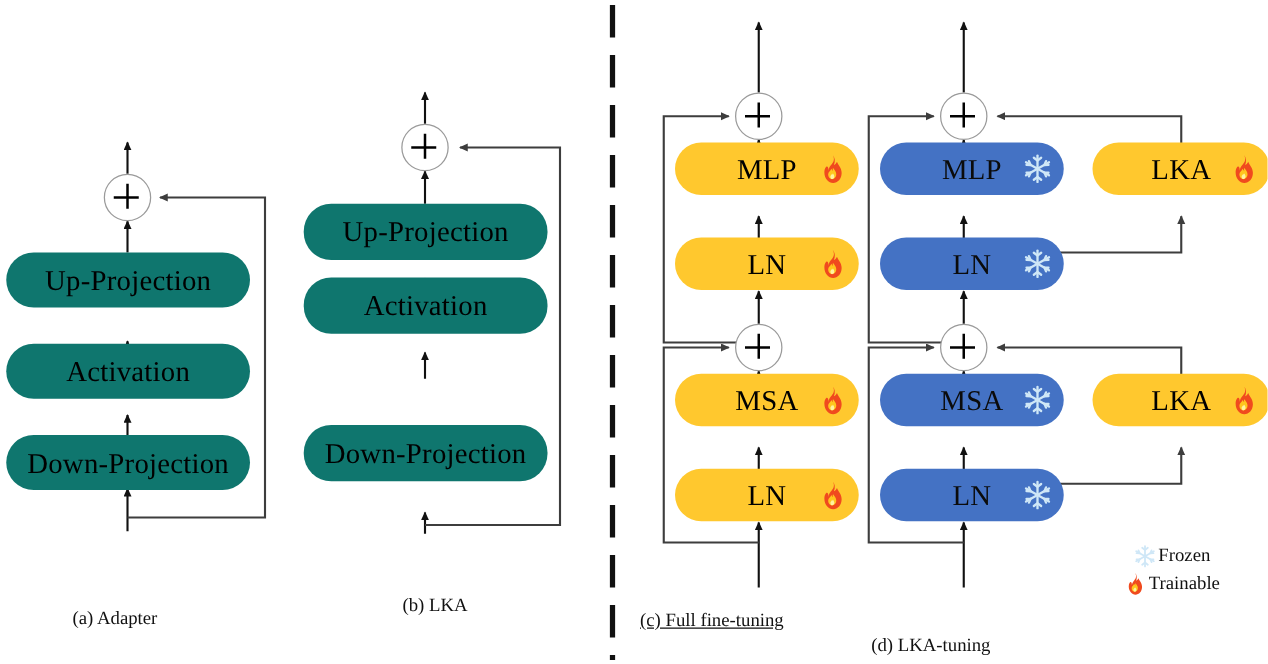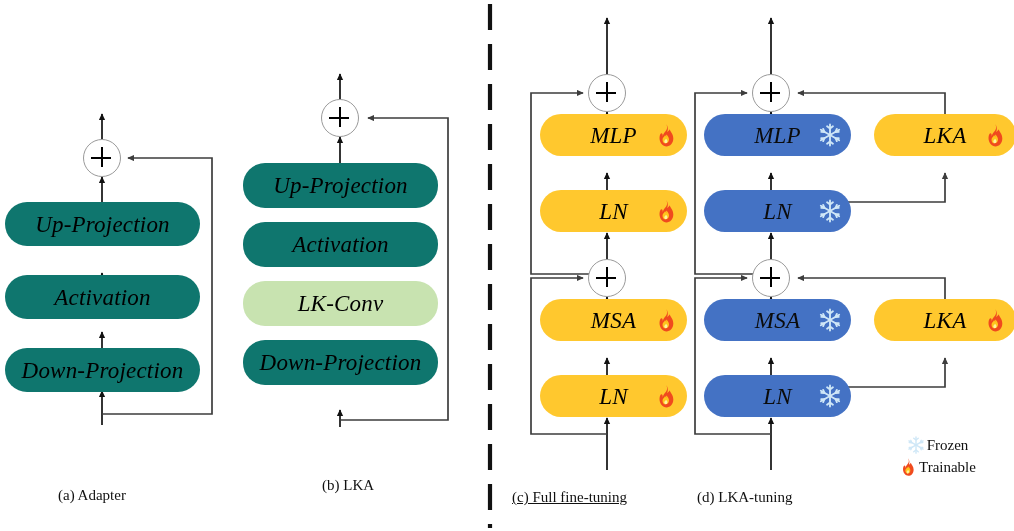--- a/index.html
+++ b/index.html
@@ -27,21 +27,21 @@
     color:#000;
     z-index:3;
     white-space:nowrap;
   }
   .node.peach{background:#0f766e;}
   .node.green{background:#C8E3B0;}
   .node.yellow{background:#FFC82E;}
   .node.blue{background:#4472C4;}
   .node.blue .node-label{color:#0b0b0b;}
 
-  .node .node-label{pointer-events:none;font-style:italic;}
+  .node .node-label{pointer-events:none;}
 
   .badge{
     position:absolute;
     right:8px;
     top:50%;
     transform:translateY(-50%);
     width:26px;height:26px;
     display:block;
   }
 
@@ -196,23 +196,20 @@
   <div class="plus" style="left:321px;top:99px;"></div>
 
   <div class="node peach" style="left:243px;top:163px;width:195px;height:45px;">
     <span class="node-label">Up-Projection</span>
   </div>
 
   <div class="node peach" style="left:243px;top:222px;width:195px;height:45px;">
     <span class="node-label">Activation</span>
   </div>
 
-  <div class="node green" style="left:243px;top:281px;width:195px;height:45px;">
-    <span class="node-label">LK-Conv</span>
-  </div>
 
   <div class="node peach" style="left:243px;top:340px;width:195px;height:45px;">
     <span class="node-label">Down-Projection</span>
   </div>
 
   <div class="caption" style="left:322px;top:463px;margin-top:14px;">(b) LKA</div>
 
   <div class="plus" style="left:588px;top:74px;"></div>
   <div class="plus" style="left:588px;top:259px;"></div>
 
@@ -336,21 +333,21 @@
         <path d="M16 8 L12.4 5.2 M16 8 L19.6 5.2"></path>
         <path d="M16 24 L12.4 26.8 M16 24 L19.6 26.8"></path>
         <path d="M9.3 12.4 L5.2 12.1 M9.3 12.4 L7.6 8.5"></path>
         <path d="M22.7 19.6 L26.8 19.9 M22.7 19.6 L24.4 23.5"></path>
         <path d="M22.7 12.4 L26.8 12.1 M22.7 12.4 L24.4 8.5"></path>
         <path d="M9.3 19.6 L5.2 19.9 M9.3 19.6 L7.6 23.5"></path>
       </g>
     </svg>
   </div>
 
-  <div class="caption" style="left:697px;top:489px;">(d) LKA-tuning</div>
+  <div class="caption" style="left:697px;top:509px;">(d) LKA-tuning</div>
 
   <div class="legend" style="left:898px;top:434px;">
     <div class="legend-row">
       <svg class="ico" viewBox="0 0 32 32">
         <g stroke="#CFE7F7" stroke-width="2.3" stroke-linecap="round" fill="none">
           <path d="M16 3 V29"></path>
           <path d="M4.7 9.5 L27.3 22.5"></path>
           <path d="M27.3 9.5 L4.7 22.5"></path>
           <path d="M16 8 L12.4 5.2 M16 8 L19.6 5.2"></path>
           <path d="M16 24 L12.4 26.8 M16 24 L19.6 26.8"></path>

